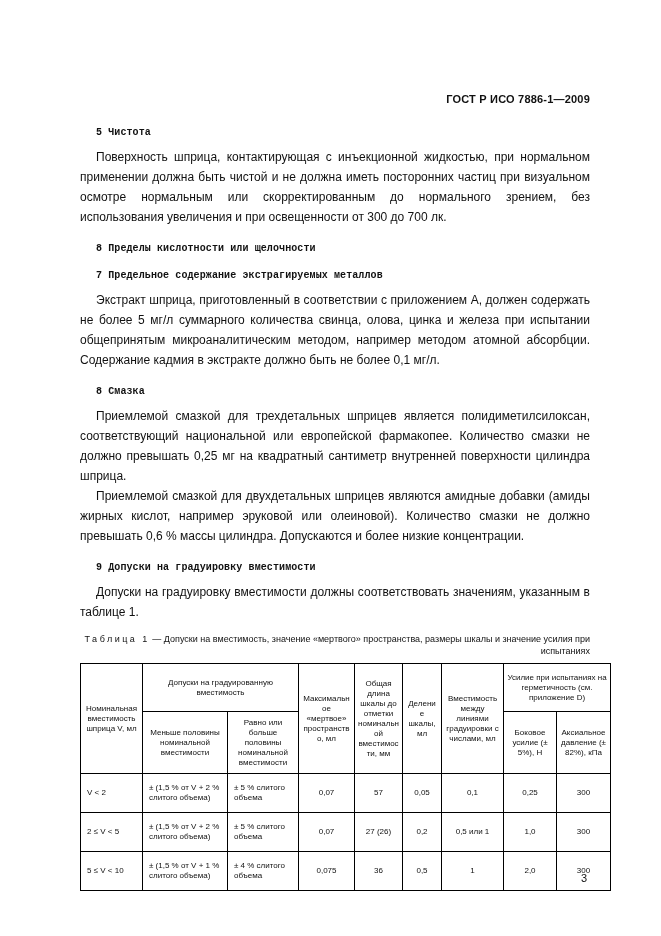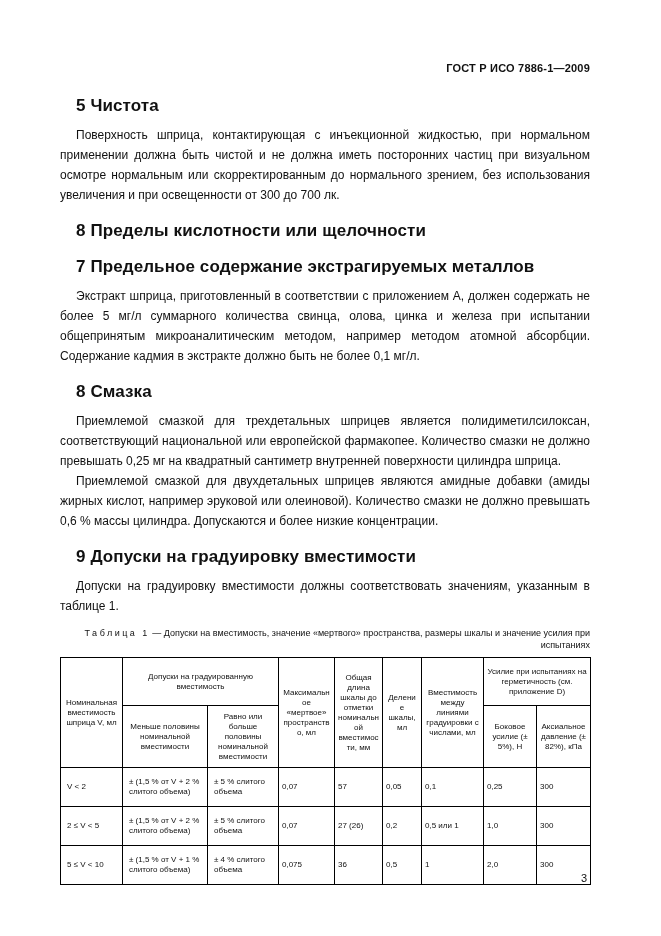--- a/index.html
+++ b/index.html
@@ -6,34 +6,36 @@
   html, body { background: #ffffff; }
   body {
     width: 661px;
     height: 936px;
     position: relative;
     color: #111;
     font-family: "Liberation Sans", sans-serif;
     overflow: hidden;
   }
   .page {
-    padding: 62px 71px 0 60px;
+    padding: 62px 71px 0 80px;
+    margin-top: 31px;
   }
   .doc-header {
     text-align: right;
     font-weight: bold;
     font-size: 11px;
     margin-bottom: 22px;
     letter-spacing: 0.2px;
   }
   .section-title {
-    font-size: 17px;
+    font-size: 10px;
     font-weight: bold;
     margin: 16px 0 9px 16px;
     letter-spacing: 0.1px;
+    font-family: Liberation Mono, monospace;
   }
   .body-text {
     font-size: 12px;
     line-height: 20px;
     text-align: justify;
     text-indent: 16px;
   }
   .table-caption {
     font-size: 9px;
     line-height: 11.5px;
@@ -54,21 +56,21 @@
     border: 1px solid #000;
     vertical-align: middle;
     padding: 4px 3px;
     font-weight: normal;
     overflow-wrap: break-word;
   }
   table.data-table th {
     text-align: center;
   }
   table.data-table td {
-    text-align: left;
+    text-align: center;
   }
   table.data-table td.left {
     text-align: left;
     padding-left: 6px;
   }
   table.data-table thead tr.group-row th { height: 48px; }
   table.data-table thead tr.sub-row th { height: 62px; }
   table.data-table tbody td { height: 39px; }
   .page-number {
     position: absolute;

